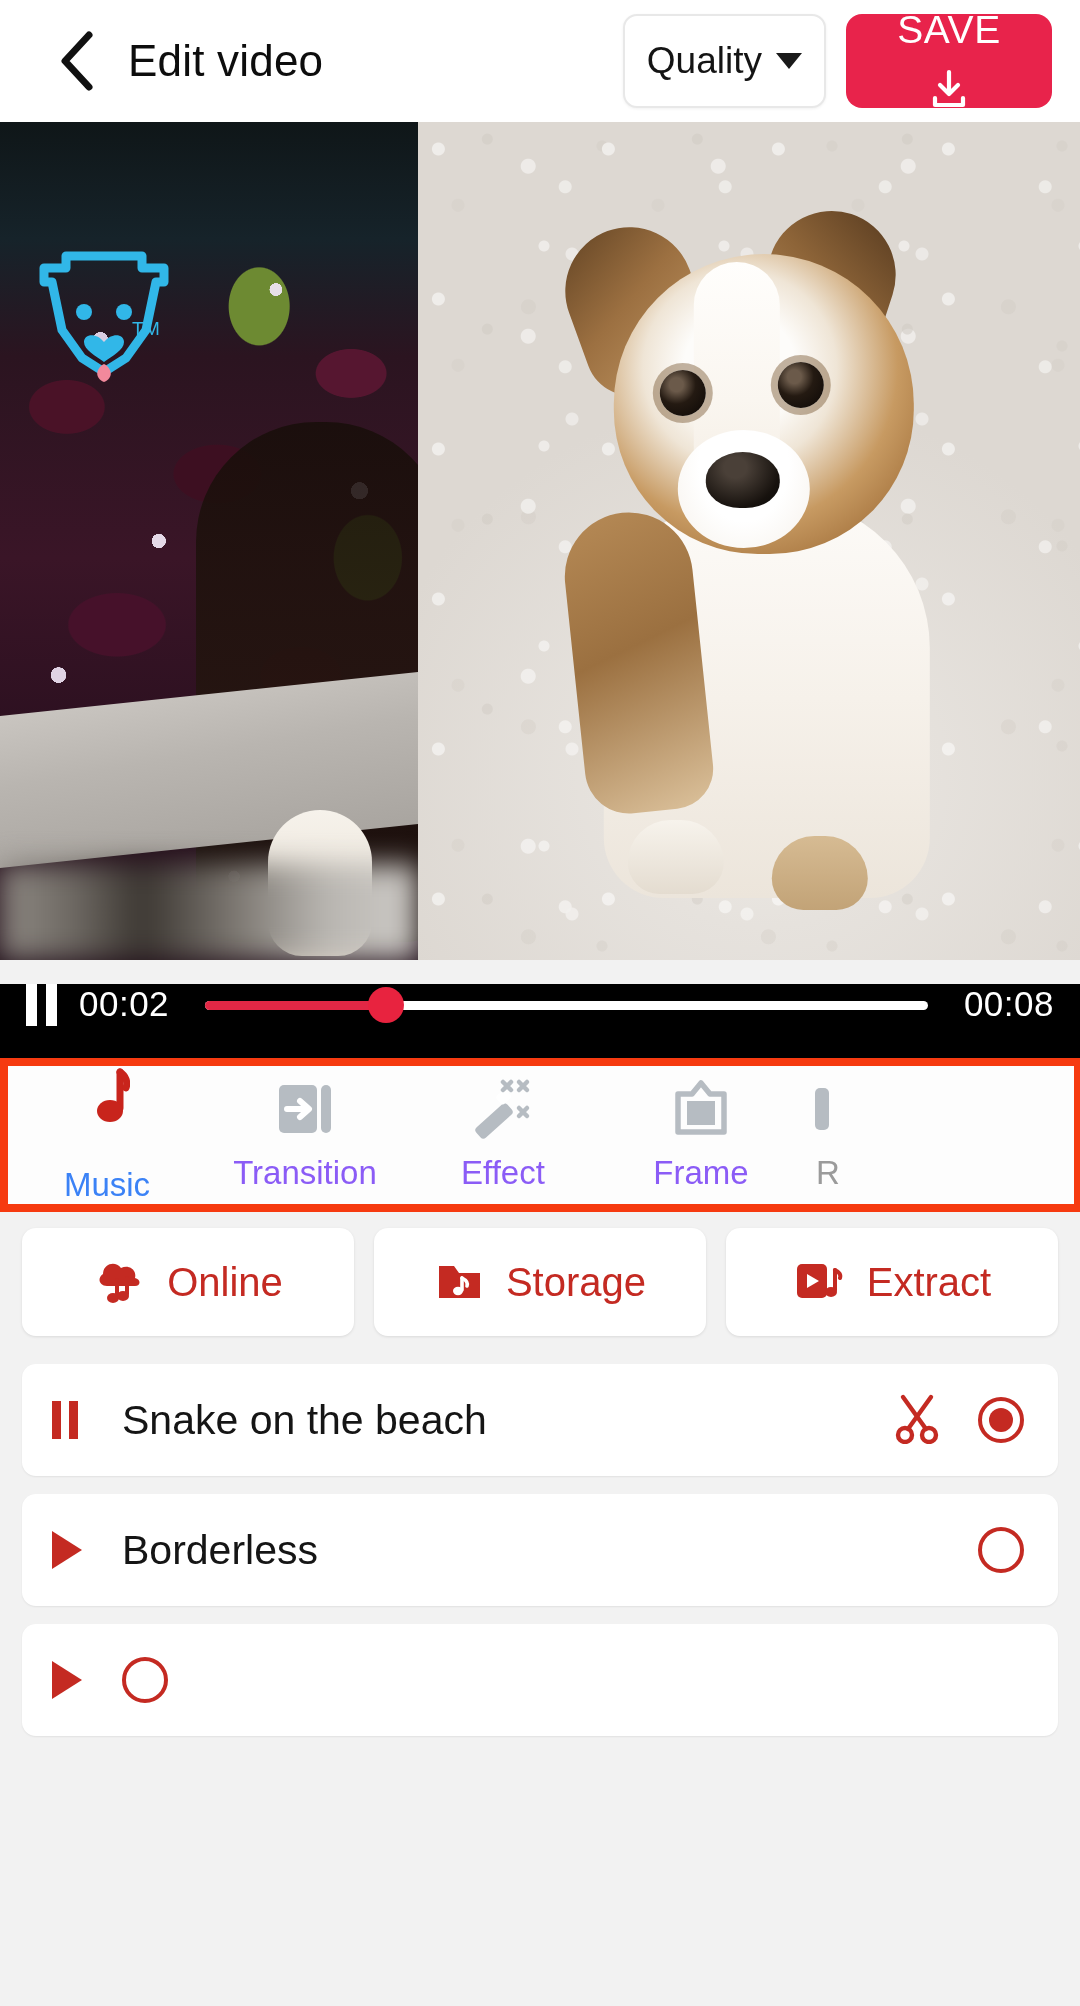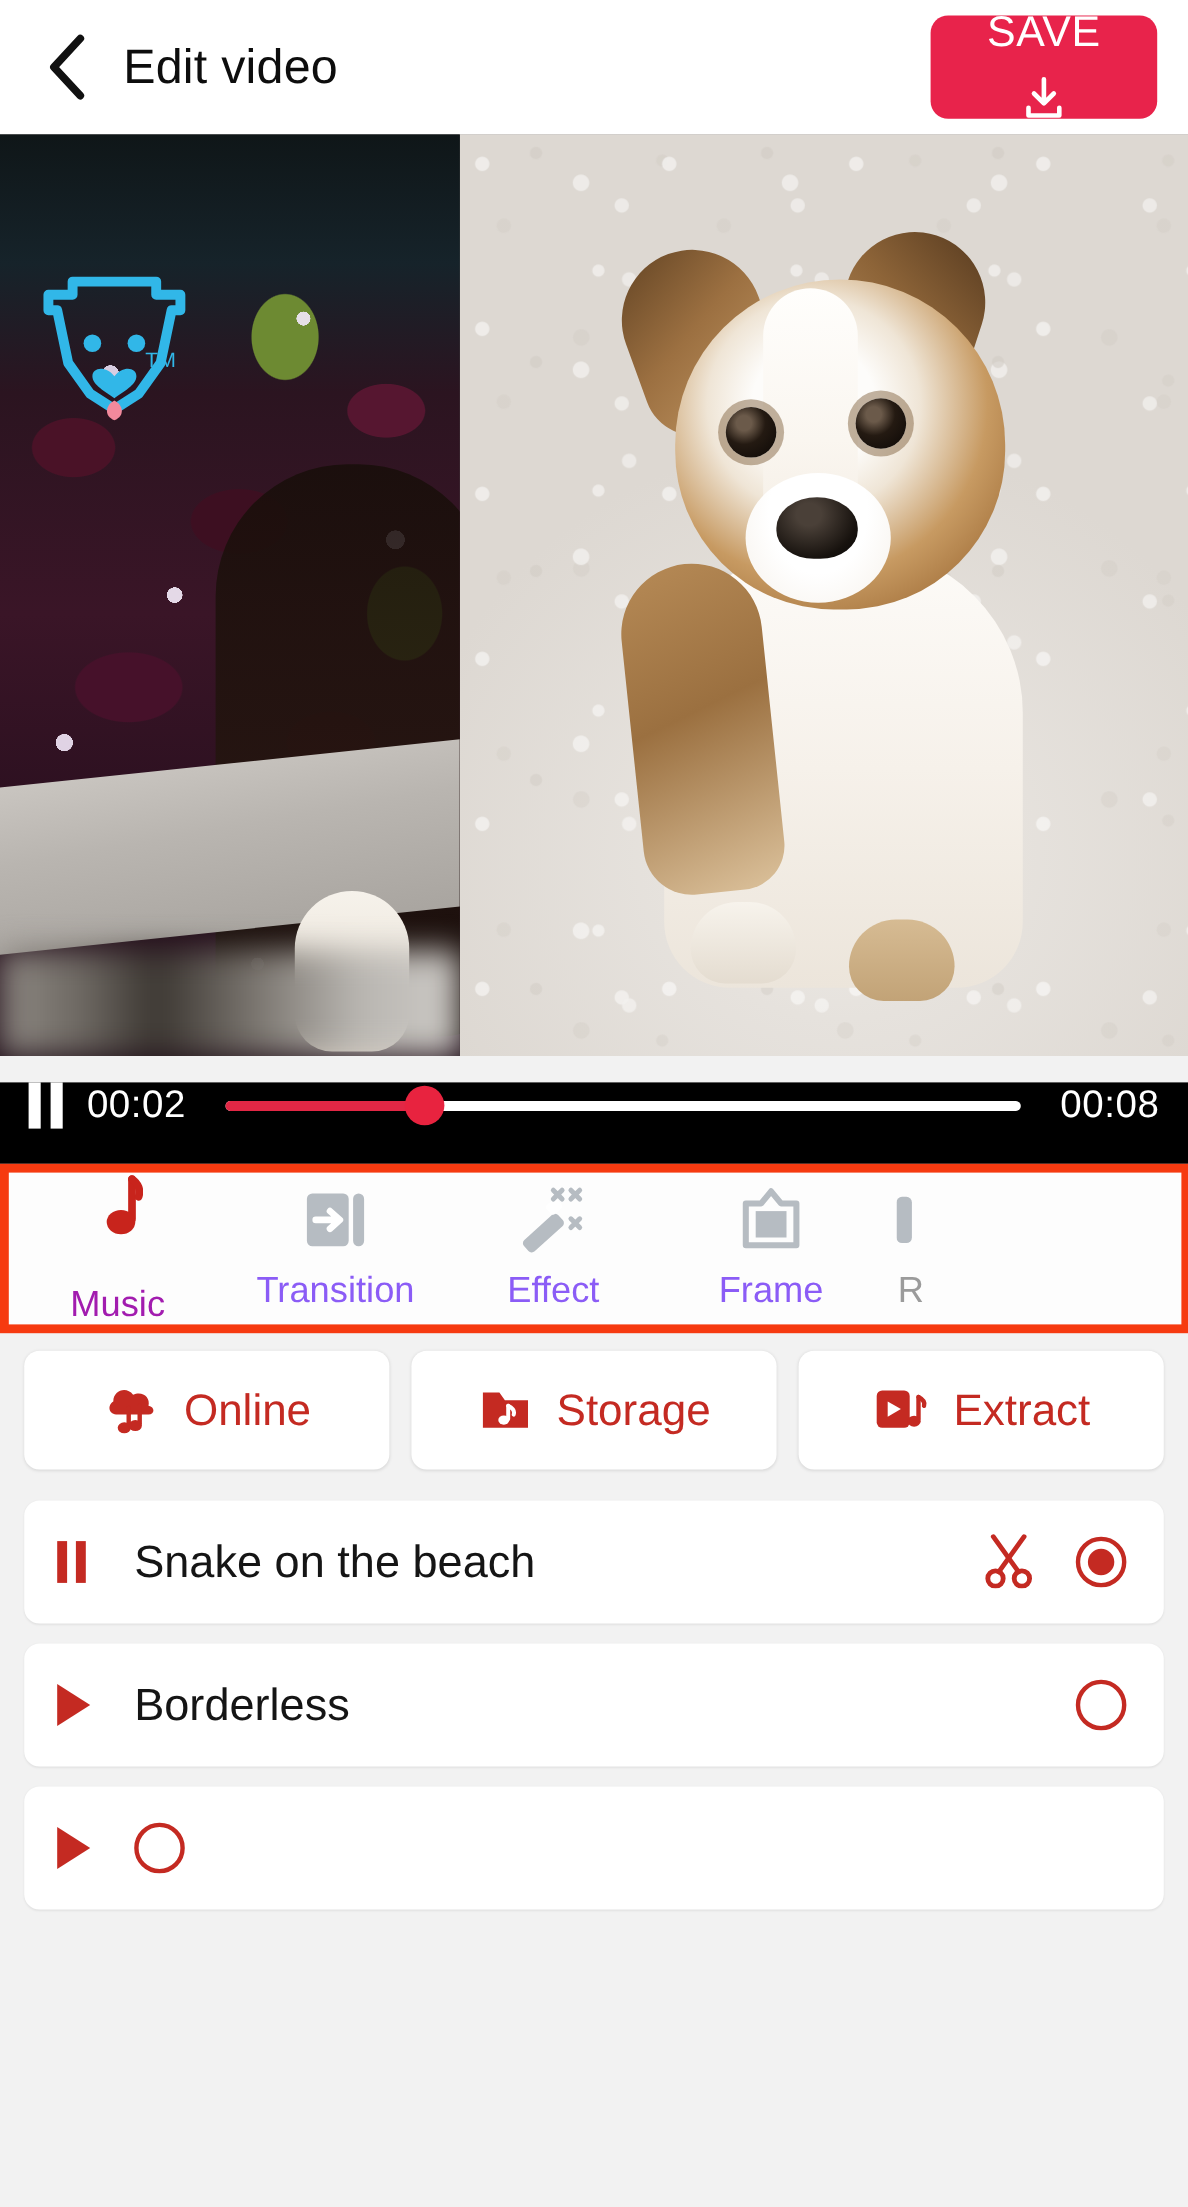--- a/index.html
+++ b/index.html
@@ -7,21 +7,21 @@
     width:1080px; height:2006px;
     font-family:"Liberation Sans", sans-serif;
     background:#f2f2f2;
     overflow:hidden;
   }
   .screen { width:1080px; height:2006px; position:relative; display:flex; flex-direction:column; }
 
   
   .header {
     height:122px; background:#ffffff; flex:0 0 122px;
-    display:flex; align-items:center; padding:0 28px 0 30px;
+    display:flex; align-items:center; padding:0 28px 0 46px;
     position:relative; z-index:5;
   }
   .back-btn {
     width:64px; height:64px; display:flex; align-items:center; justify-content:center;
     flex:0 0 64px; cursor:pointer;
   }
   .back-btn svg { display:block; }
   .page-title {
     font-size:44px; color:#0d0d0d; font-weight:400;
     margin-left:18px; letter-spacing:.2px; white-space:nowrap;
@@ -206,21 +206,21 @@
     height:100%; background:#fdfdfd; display:flex; align-items:center;
     overflow:hidden; position:relative;
   }
   .tool {
     flex:0 0 auto; width:198px; height:100%;
     display:flex; flex-direction:column; align-items:center; justify-content:center;
     gap:14px; cursor:pointer;
   }
   .tool .ticon { height:62px; display:flex; align-items:center; justify-content:center; }
   .tool .tlabel { font-size:33px; color:#8b5cf6; white-space:nowrap; }
-  .tool.active .tlabel { color:#a21caf;margin-top:24px; }
+  .tool.active .tlabel { color:#3b82f6;margin-top:24px; }
   .tool.partial { width:56px; overflow:hidden; }
   .tool.partial .tlabel { color:#9b9b9b; }
 
   
   .sources {
     flex:0 0 144px; display:flex; align-items:center; gap:20px;
     padding:8px 22px 12px 22px; background:#f2f2f2;
   }
   .src-btn {
     flex:1 1 0; height:108px; background:#fff; border-radius:14px;
@@ -259,20 +259,24 @@
     <div class="back-btn">
       <span>
         <svg width="42" height="62" viewBox="0 0 42 62">
           <polyline points="32,5 8,31 32,57" fill="none" stroke="#111" stroke-width="7" stroke-linecap="round" stroke-linejoin="round"></polyline>
         </svg>
       </span>
     </div>
     <div class="page-title">Edit video</div>
     <div class="header-spacer"></div>
 
+    <div class="quality-btn">
+      <span class="ql-label">Quality</span>
+      <span class="caret-down"></span>
+    </div>
 
     <div class="save-btn">
       <span class="save-label">SAVE</span>
       <span>
         <svg width="40" height="42" viewBox="0 0 40 42">
           <path d="M20 4 L20 24 M11 17 L20 26 L29 17" fill="none" stroke="#fff" stroke-width="4.2" stroke-linecap="round" stroke-linejoin="round"></path>
           <path d="M6 30 L6 37 L34 37 L34 30" fill="none" stroke="#fff" stroke-width="4.2" stroke-linecap="round" stroke-linejoin="round"></path>
         </svg>
       </span>
     </div>

